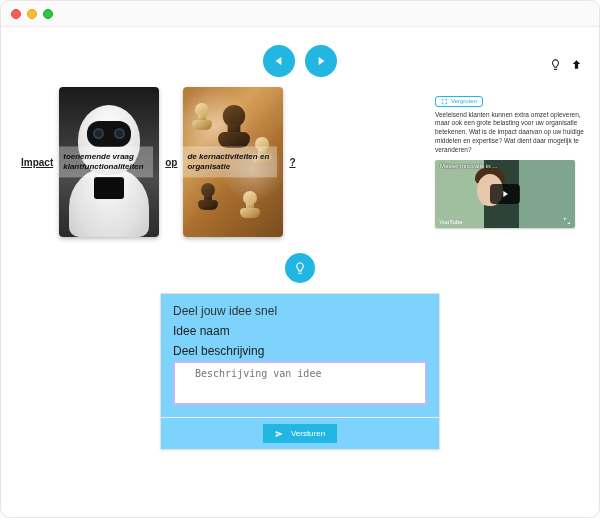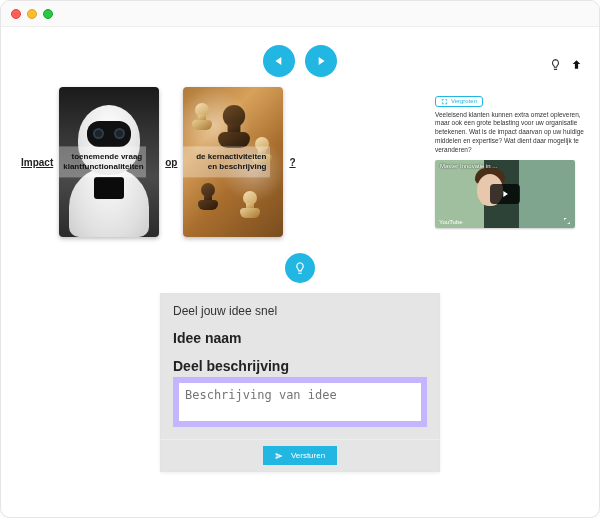--- a/index.html
+++ b/index.html
@@ -16,21 +16,21 @@
   .circ-btn { width:32px; height:32px; border-radius:50%; background:#22b6e3; display:flex; align-items:center; justify-content:center; cursor:pointer; }
   .circ-btn svg { fill:#fff; width:14px; height:14px; }
 
   .topicons { position:absolute; top:30px; right:16px; display:flex; gap:8px; align-items:center; color:#333;}
   .topicons .ic { width:13px; height:13px; }
 
   .main-row { display:flex; align-items:center; padding:0 14px 10px; }
   .word { font-size:10px; font-weight:700; color:#222; padding:0 6px; white-space:nowrap;text-decoration:underline;}
   .card { position:relative; width:100px; height:150px; border-radius:4px; overflow:hidden; box-shadow:0 2px 4px rgba(0,0,0,0.25); }
   .card .img { position:absolute; inset:0; }
-  .card .overlay { position:absolute; left:0; right:13px; top:50%; transform:translateY(-50%); background:rgba(255,255,255,0.32); text-align:right; padding:6px 4px; font-size:8px; font-weight:700; color:#111; line-height:1.2;}
+  .card .overlay { position:absolute; left:0; right:6px; top:50%; transform:translateY(-50%); background:rgba(255,255,255,0.32); text-align:left; padding:6px 4px; font-size:8px; font-weight:700; color:#111; line-height:1.2;font-style:italic;}
 
   
   .robot-bg { background:linear-gradient(180deg,#1a1a1a 0%,#333 30%,#4a4a4a 60%,#2b2b2b 100%); }
   .robot-head { position:absolute; top:18px; left:50%; transform:translateX(-50%); width:62px; height:70px; background:radial-gradient(ellipse at 50% 35%, #fff 0%, #e8e8e8 60%, #cfcfcf 100%); border-radius:50% 50% 45% 45%; }
   .robot-face { position:absolute; top:16px; left:50%; transform:translateX(-50%); width:44px; height:26px; background:#111; border-radius:12px; }
   .robot-eye { position:absolute; top:9px; width:7px; height:7px; background:#222; border-radius:50%; box-shadow:0 0 0 2px #2a3f52;}
   .robot-eye.l{left:8px;} .robot-eye.r{right:8px;}
   .robot-body { position:absolute; bottom:0; left:50%; transform:translateX(-50%); width:80px; height:70px; background:radial-gradient(ellipse at 50% 0%, #fff 0%, #e0e0e0 70%, #ccc 100%); border-radius:40px 40px 10px 10px; }
   .robot-screen { position:absolute; top:10px; left:50%; transform:translateX(-50%); width:30px; height:22px; background:#0b0b0b; border-radius:3px; }
 
@@ -57,25 +57,25 @@
   .video .play{position:absolute;top:50%;left:50%;transform:translate(-50%,-50%);width:30px;height:20px;background:rgba(0,0,0,0.75);border-radius:4px;display:flex;align-items:center;justify-content:center;}
   .video .play svg{fill:#fff;width:10px;height:10px;}
   .video .yt{position:absolute;left:4px;bottom:3px;color:#fff;font-size:6px;}
   .video .full{position:absolute;right:4px;bottom:3px;width:8px;height:8px;}
   .video .full svg{fill:#fff;width:8px;height:8px;}
 
   
   .idea-wrap{ display:flex; flex-direction:column; align-items:center; margin-top:6px;}
   .bulb-btn{ width:30px;height:30px;border-radius:50%;background:#22b6e3;display:flex;align-items:center;justify-content:center;cursor:pointer;}
   .bulb-btn svg{fill:#fff;width:14px;height:14px;}
-  .form-card{ margin-top:10px; width:280px; background:#e5e5e5; border:1px solid #e3e3e3; box-shadow:0 1px 3px rgba(0,0,0,0.08); padding:10px 12px 8px;}
+  .form-card{ margin-top:10px; width:280px; background:#7dd3fc; border:1px solid #e3e3e3; box-shadow:0 1px 3px rgba(0,0,0,0.08); padding:10px 12px 8px;}
   .form-card h3{ font-size:12px; font-weight:400; color:#333; margin-bottom:6px;}
-  .lbl{ font-size:14px; font-weight:700; color:#222; margin:12px 0 3px;}
+  .lbl{ font-size:12px; font-weight:400; color:#222; margin:6px 0 3px;}
   .inp{ width:210px; border:1px solid #ddd; font-size:8px; color:#888; padding:5px 6px; background:#fff;}
-  .ta{ width:100%; min-height:44px; border:6px solid #c4b5fd; font-size:12px; color:#888; padding:5px 6px; resize:none; background:#fff;}
+  .ta{ width:100%; min-height:44px; border:2px solid #c4b5fd; font-size:10px; color:#888; padding:5px 20px; resize:none; background:#fff;}
   .form-foot{ border-top:1px solid #eee; margin:8px -12px -8px; padding:6px 0; display:flex; justify-content:center;}
   .send{ background:#22b6e3; color:#fff; border:none; font-size:8px; padding:5px 12px; display:flex; align-items:center; gap:8px; cursor:pointer;}
   .send svg{fill:#fff;width:8px;height:8px;}
 </style>
 </head>
 <body>
 
 <div class="frame">
   <div class="titlebar">
     <div class="dot red"></div>
@@ -152,21 +152,21 @@
               <div class="ball"></div>
               <div class="neck"></div>
               <div class="base"></div>
             </div>
           <div class="pawn" style="left:56px;top:104px;">
               <div class="ball"></div>
               <div class="neck"></div>
               <div class="base"></div>
             </div>
         </div>
-        <div class="overlay">de kernactiviteiten en beschrijving</div>
+        <div class="overlay">de kernactiviteiten en organisatie</div>
       </div>
 
       <div class="word">?</div>
 
       <div class="info">
         <span class="enlarge">
           <svg viewBox="0 0 24 24">
               <path d="M3 3h7v2H5v5H3V3zm18 0v7h-2V5h-5V3h7zM3 21v-7h2v5h5v2H3zm18 0h-7v-2h5v-5h2v7z"></path>
             </svg>
           <span>Vergroten</span>

